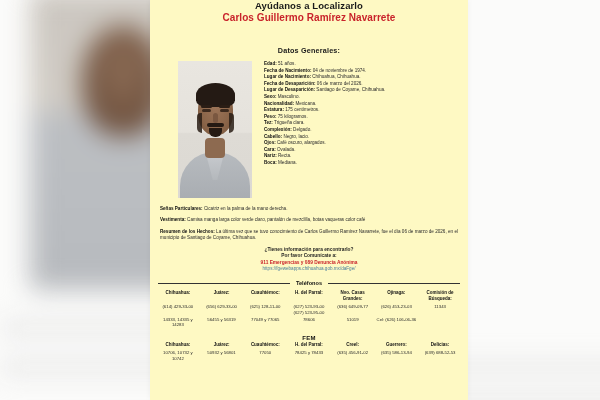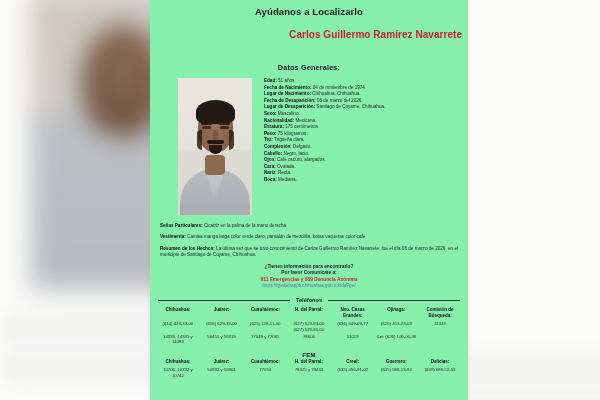--- a/index.html
+++ b/index.html
@@ -69,44 +69,44 @@
   .bd-l5 { left: 470px; top: 520px; width: 300px; height: 14px;}
   .bd-l6 { left: 470px; top: 556px; width: 290px; height: 18px;}
 
   
   .poster {
     position: absolute;
     left: 150px;
     top: 0;
     width: 318px;
     height: 400px;
-    background: #86efac;
+    background: #fef9c3;
     z-index: 2;
     box-shadow: 0 0 6px rgba(0,0,0,.05);
-    padding: 8px 6px;
+    padding: 2px 6px;
     box-sizing: border-box;
     overflow: hidden;
   }
 
   .headline {
     text-align: center;
     font-weight: bold;
     font-size: 9.5px;
     color: #1a1a1a;
     line-height: 10px;
     margin-top: -1px;
     letter-spacing: .1px;
   }
   .subject-name {
-    text-align: right;
+    text-align: center;
     font-weight: bold;
     font-size: 10px;
     line-height: 12px;
     color: #c9232b;
-    margin-top: 12px;
+    margin-top: 1px;
     letter-spacing: .05px;
   }
   .section-title {
     text-align: center;
     font-weight: bold;
     font-size: 7.2px;
     color: #1a1a1a;
     margin-top: 22px;
     letter-spacing: .2px;
   }

